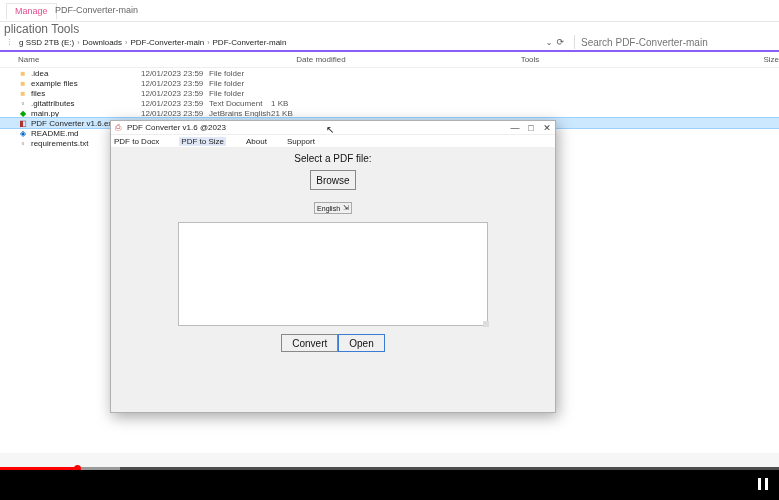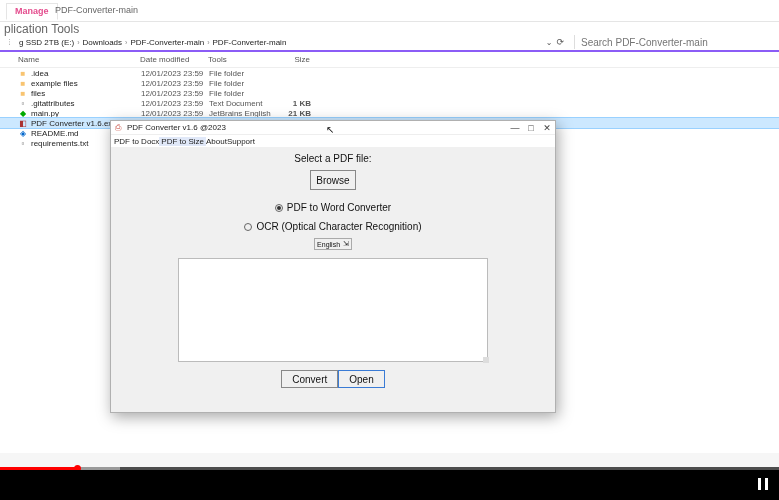--- a/index.html
+++ b/index.html
@@ -6,67 +6,67 @@
   body { margin:0; width:779px; height:500px; background:#000; overflow:hidden; position:relative; }
   .screen { position:absolute; top:0; left:0; width:779px; height:467px; background:#fff; }
 
   
   .winchrome { position:absolute; top:0; right:0; display:flex; }
   .winbtn { width:20px; height:16px; font-size:9px; display:flex; align-items:center; justify-content:center; color:#555; }
   .winbtn.red { color:#c0392b; }
 
   
   .ribbon { height:22px; background:#fff; border-bottom:1px solid #e5e5e5; position:relative; }
-  .tab-active { position:absolute; left:6px; top:3px; height:17px; background:#fff; border:1px solid #e5e5e5; border-bottom:1px solid #fff; padding:0 8px; font-size:9px; color:#e44d8e; line-height:15px;font-weight:bold; }
+  .tab-active { position:absolute; left:6px; top:3px; height:17px; background:#fff; border:1px solid #e5e5e5; border-bottom:1px solid #fff; padding:0 8px; font-size:9px; color:#e44d8e; line-height:15px; }
   .tab-text { position:absolute; left:55px; top:5px; font-size:9px; color:#666; }
   .subrow { height:12px; background:#fff; font-size:12px; color:#666; padding-left:4px; }
 
   
   .addrrow { height:18px; display:flex; align-items:center; border-bottom:2px solid #8b5cf6; }
   .navdots { margin:0 6px; font-size:7px; color:#888; }
   .crumb { font-size:8px; color:#222; }
   .chev { font-size:7px; color:#888; margin:0 3px; }
   .refreshbox { margin-left:auto; display:flex; align-items:center; }
   .dropv { font-size:8px; color:#555; margin-right:4px; }
   .reload { font-size:9px; color:#555; margin-right:6px; }
   .divline { width:1px; height:14px; background:#ddd; margin:0 4px; }
   .search { border:none; font-size:10px; color:#888; width:200px; background:transparent; }
 
   
-  .cols { height:16px; display:flex; align-items:center; font-size:8px; color:#555; border-bottom:1px solid #eee; padding-left:18px; }
+  .cols { height:16px; display:flex; align-items:center; font-size:8px; color:#555; border-bottom:1px solid #eee; padding-left:18px;justify-content:space-between; }
   .c-name { width:122px; }
   .c-date { width:68px; }
   .c-type { width:62px; }
   .c-size { width:40px; text-align:right; }
 
   
   .rows { font-size:8px; color:#222; }
   .row { height:10px; display:flex; align-items:center; padding-left:18px; }
   .row.sel { background:#cce8ff; outline:1px solid #99d1ff; }
   .ic { width:10px; height:8px; margin-right:3px; display:flex; align-items:center; justify-content:center; font-size:8px; }
   .fold { color:#f8c471; }
   .docic { color:#555; }
   .pyic { color:#0a0; }
   .exeic { color:#a33; }
   .mdic { color:#06c; }
   .txtic { color:#555; }
   .r-name { width:110px; overflow:hidden; white-space:nowrap; }
   .r-date { width:68px; color:#555; }
   .r-type { width:62px; color:#555; }
-  .r-size { width:40px; text-align:right; color:#555;font-weight:bold; }
+  .r-size { width:40px; color:#555; }
 
   .detailsbar { position:absolute; left:0; bottom:0; height:14px; width:779px; background:#f6f6f6; }
 
   
   .dialog { position:absolute; left:110px; top:120px; width:446px; height:293px; background:#f0f0f0; border:1px solid #b0b0b0; box-shadow:2px 4px 14px rgba(0,0,0,.35); }
   .dlg-title { height:14px; display:flex; align-items:center; font-size:8px; color:#222; padding-left:4px; background:#fff; border-bottom:1px solid #eee; }
   .dlg-ico { width:9px; height:9px; margin-right:3px; color:#c0392b; font-size:8px; }
   .dlg-ctrl { margin-left:auto; display:flex; }
   .dlg-ctrl span { width:16px; text-align:center; font-size:9px; color:#444; }
-  .dlg-menu { height:12px; font-size:8px; color:#222; display:flex; align-items:center; padding-left:3px; background:#fff; gap:0; }
+  .dlg-menu { height:12px; font-size:8px; color:#222; display:flex; align-items:center; padding-left:3px; background:#fff; gap:20px; }
   .dlg-menu .sel { background:#e0e8f8; padding:0 2px; }
 
   .dlg-body { text-align:center; font-size:10px; color:#111; }
   .lbl1 { margin-top:6px; }
   .browse { margin:6px auto 12px; width:46px; height:20px; border:1px solid #888; background:#f0f0f0; font-size:10px; display:flex; align-items:center; justify-content:center; }
   .lbl2 { margin-top:8px; }
   .radios { margin-top:8px; font-size:10px; display:flex; flex-direction:column; align-items:center; gap:8px; }
   .radio-row { display:flex; align-items:center; gap:4px; }
   .rad { width:8px; height:8px; border:1px solid #666; border-radius:50%; display:inline-block; position:relative; }
   .rad.on::after { content:""; position:absolute; left:1px; top:1px; width:4px; height:4px; background:#333; border-radius:50%; }
@@ -202,30 +202,20 @@
     </div>
     <div class="dlg-menu" id="dlgmenu">
         <span>PDF to Docx</span>
         <span class="sel">PDF to Size</span>
         <span>About</span>
         <span>Support</span>
       </div>
     <div class="dlg-body">
       <div class="lbl1">Select a PDF file:</div>
       <div class="browse">Browse</div>
-      <div class="radios">
-        <div class="radio-row">
-          <span class="rad on"></span>
-          <span>PDF to Word Converter</span>
-        </div>
-        <div class="radio-row">
-          <span class="rad"></span>
-          <span>OCR (Optical Character Recognition)</span>
-        </div>
-      </div>
       <div class="langsel">
         <span>English</span>
         <span>⇲</span>
       </div>
       <div class="outbox"></div>
       <div class="btns">
         <div class="btn">Convert</div>
         <div class="btn def">Open</div>
       </div>
     </div>

